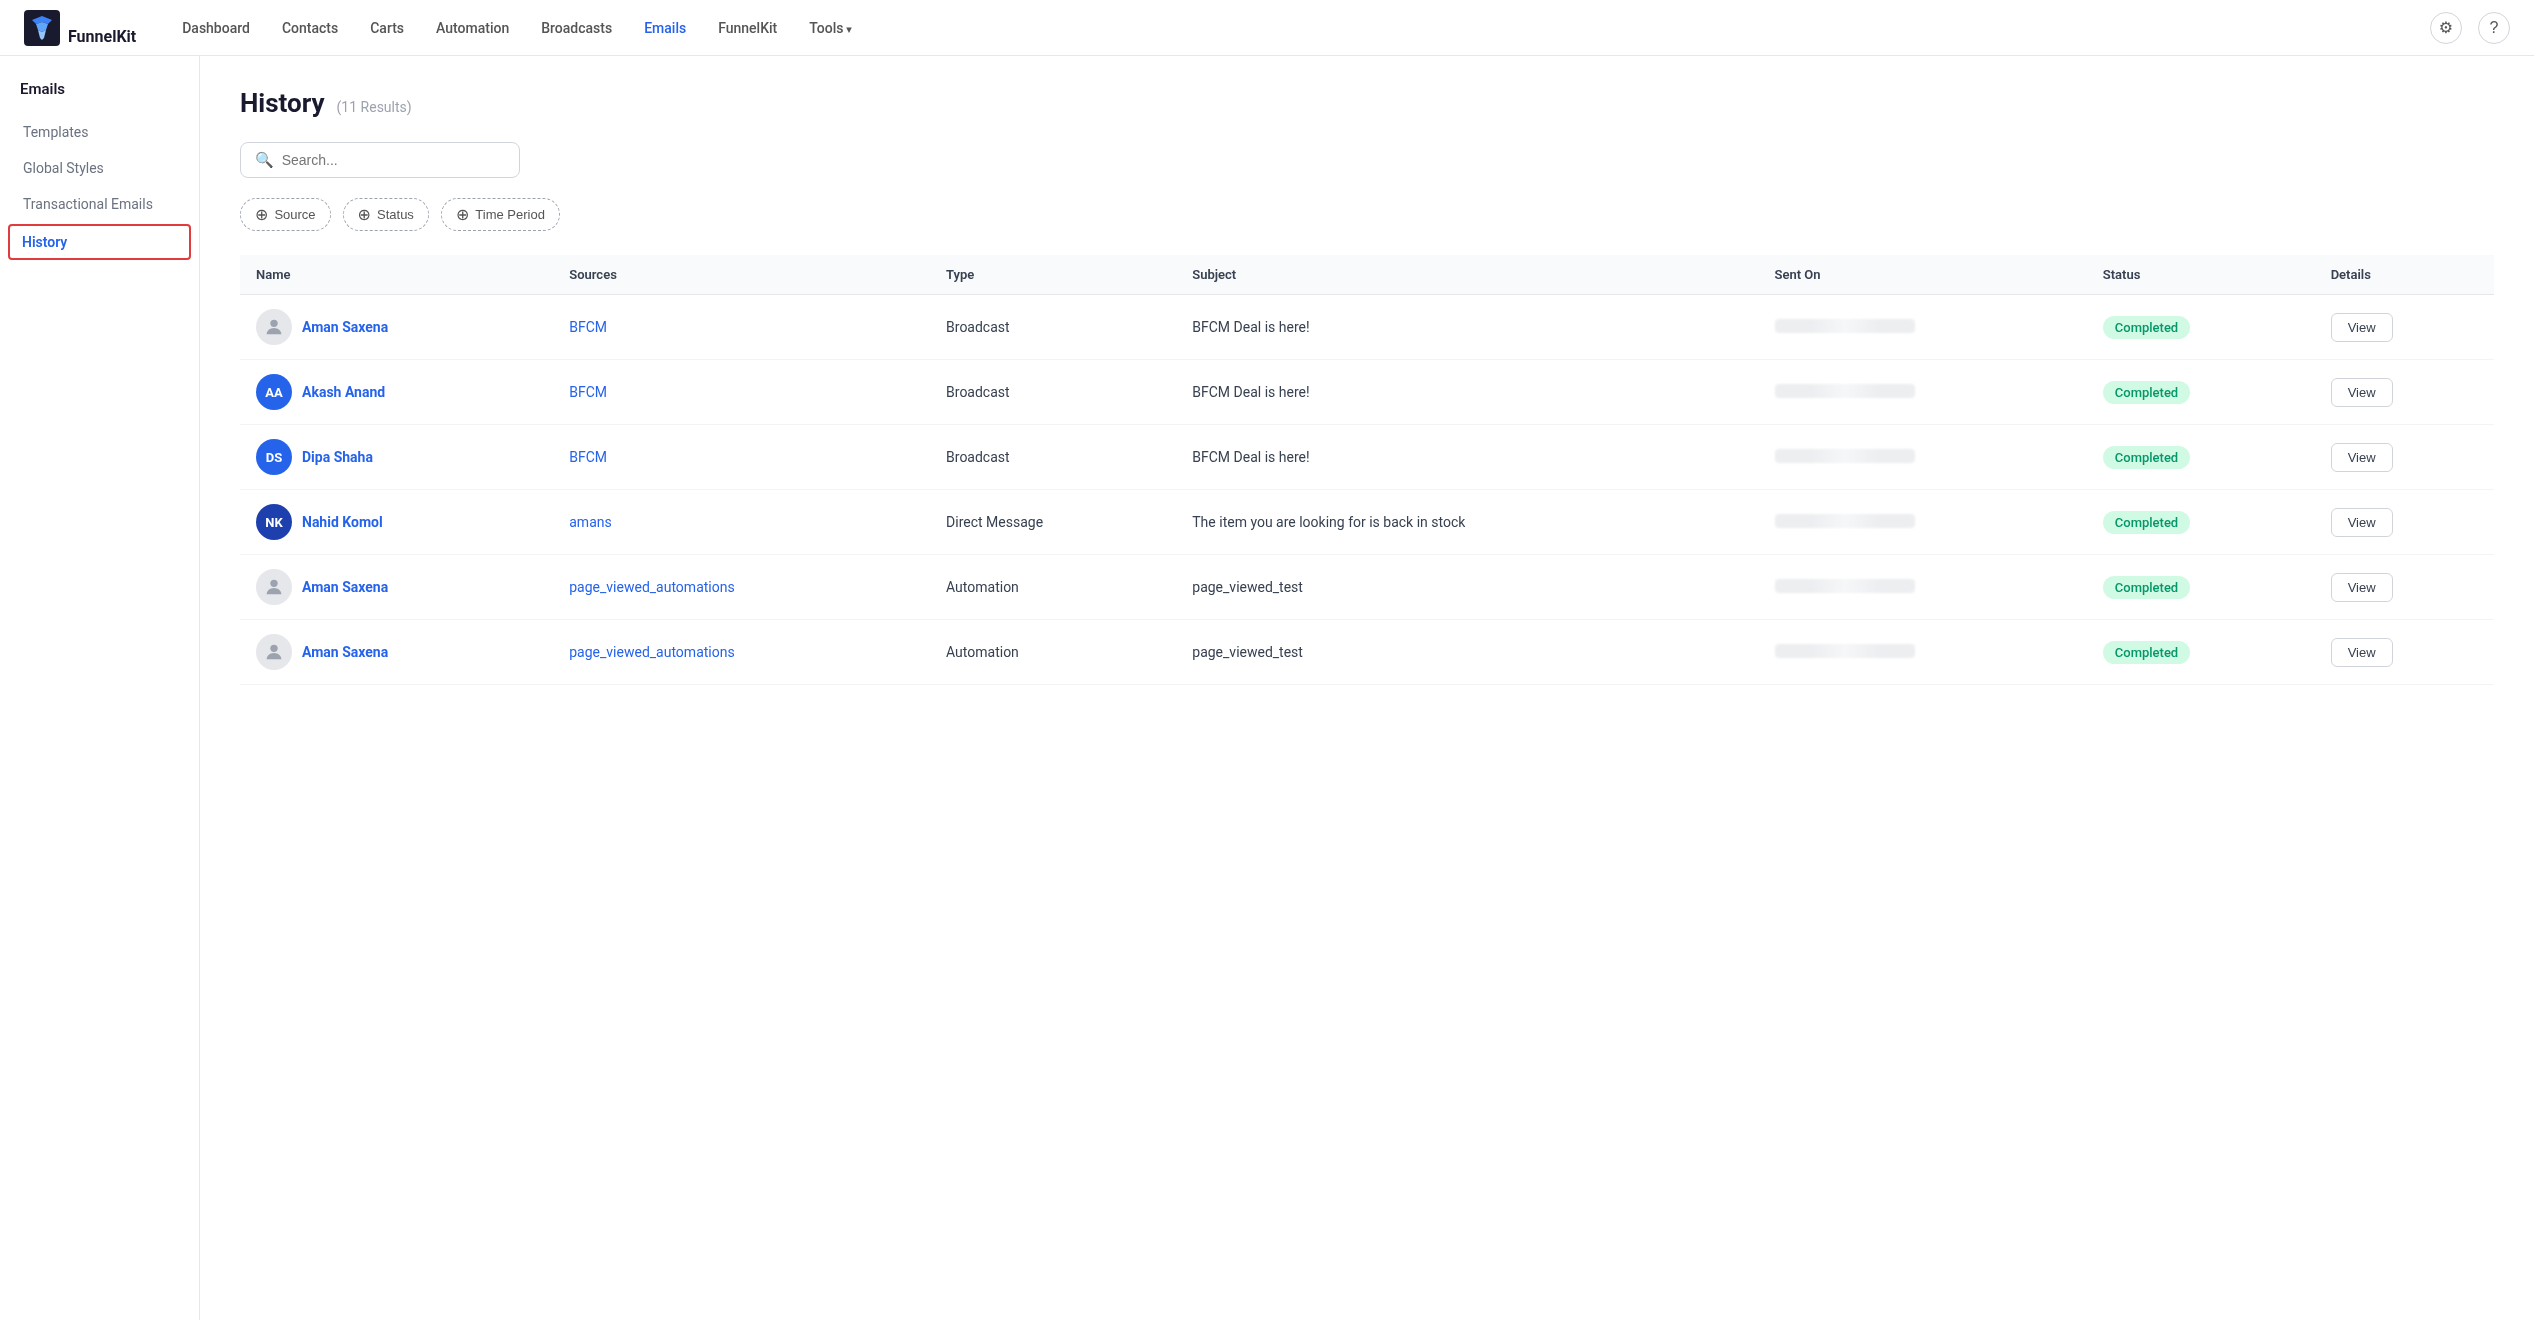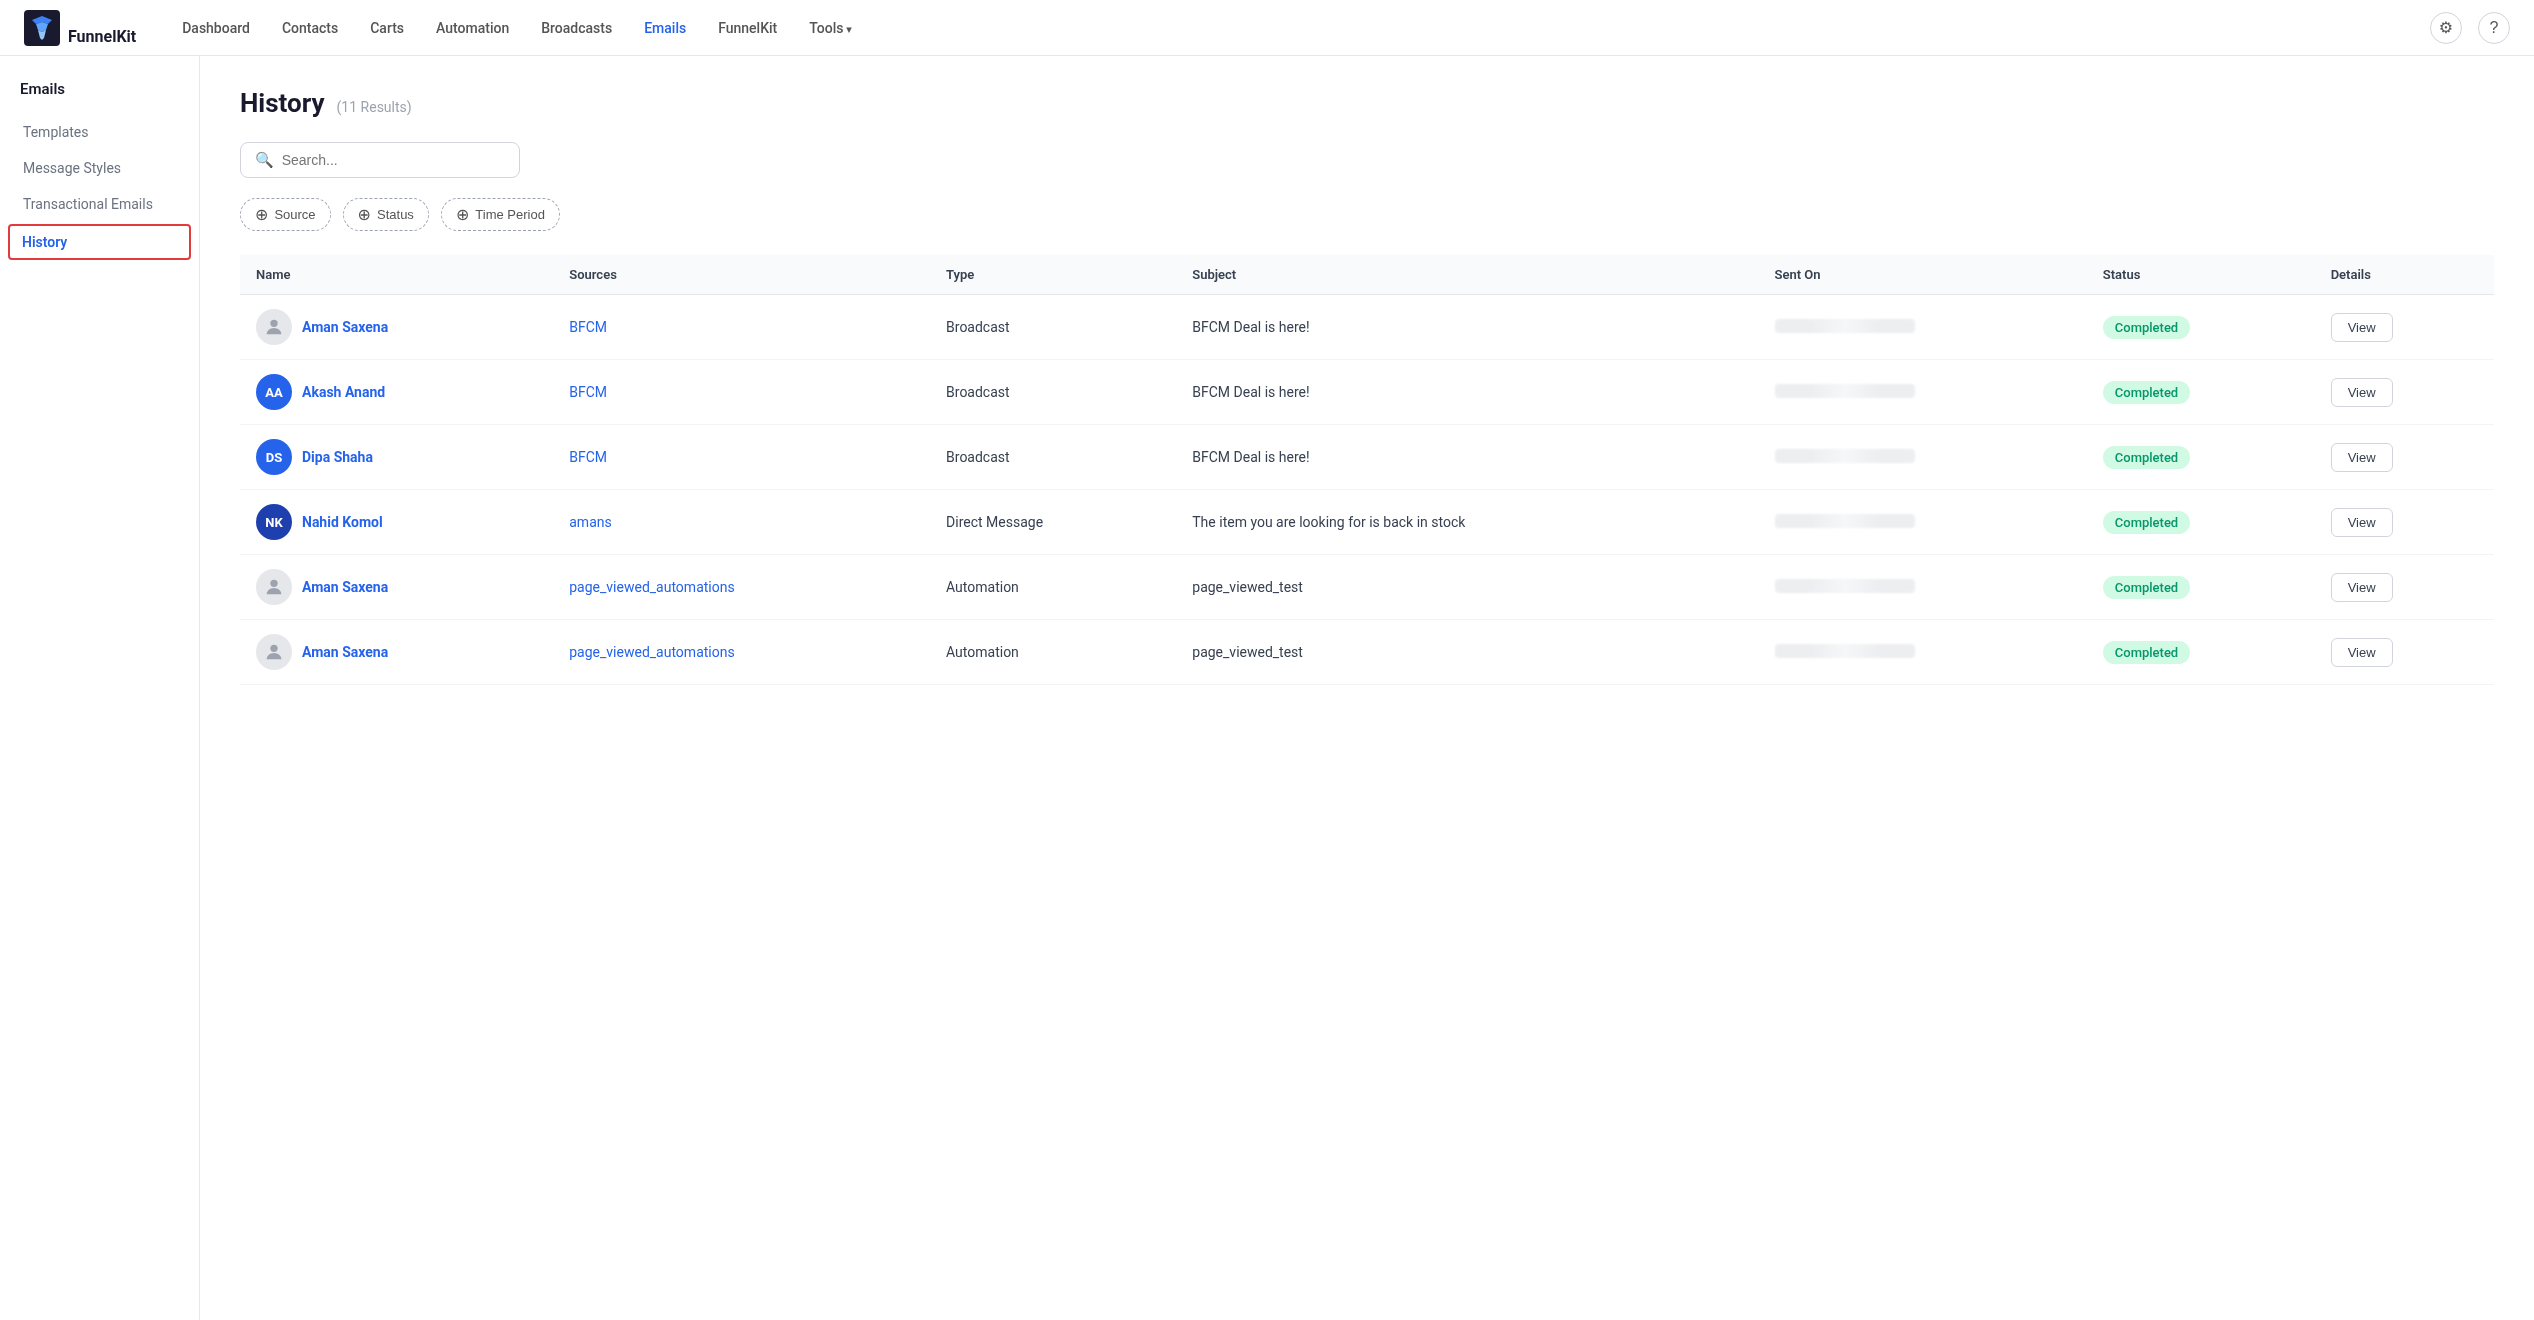--- a/index.html
+++ b/index.html
@@ -159,21 +159,21 @@
       <span>?</span>
     </button>
   </div>
 </nav>
 
 <div class="layout">
 
   <aside class="sidebar">
     <div class="sidebar-section-title">Emails</div>
     <a class="sidebar-item">Templates</a>
-    <a class="sidebar-item">Message Styles</a>
+    <a class="sidebar-item">Global Styles</a>
     <a class="sidebar-item">Transactional Emails</a>
     <a class="sidebar-item active">History</a>
   </aside>
 
   <main class="main-content">
 
     <div class="page-header">
       <h1 class="page-title">History</h1>
       <span class="results-count">(11 Results)</span>
     </div>

